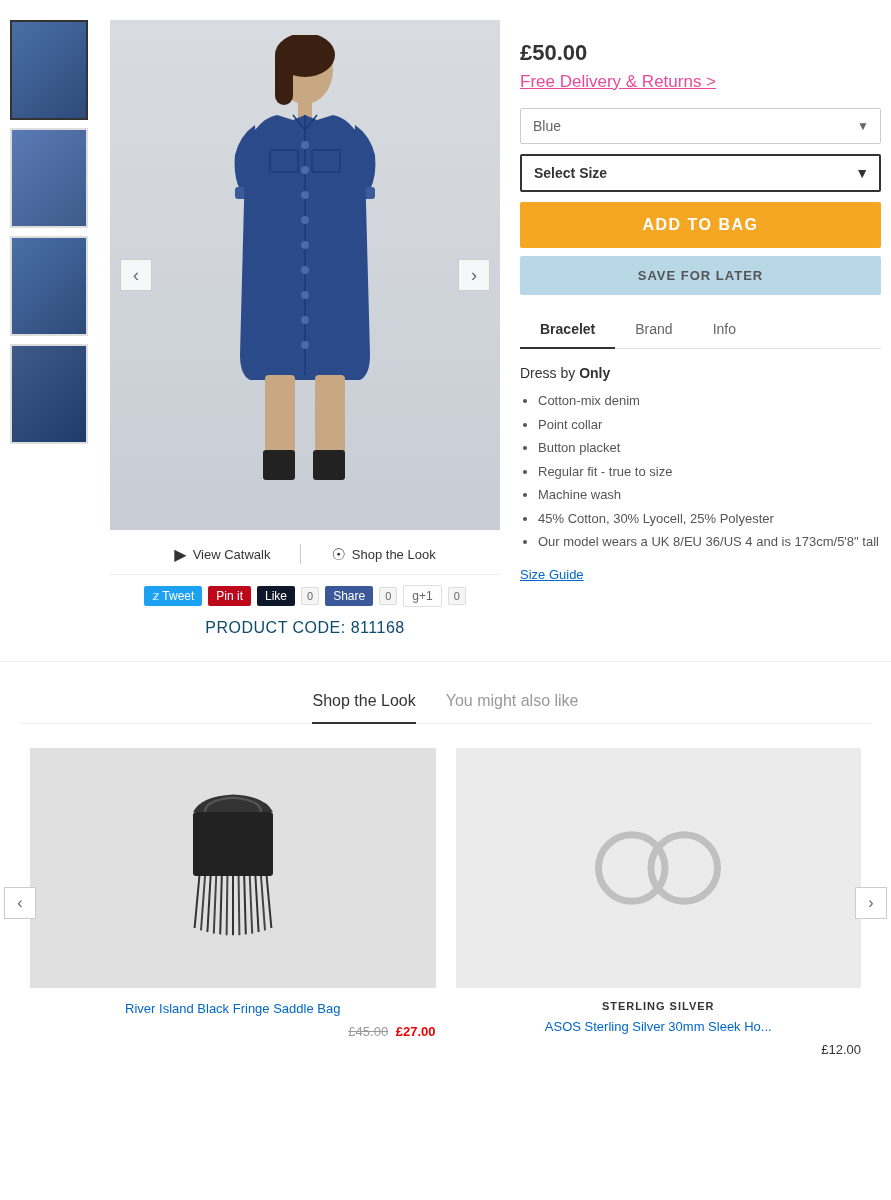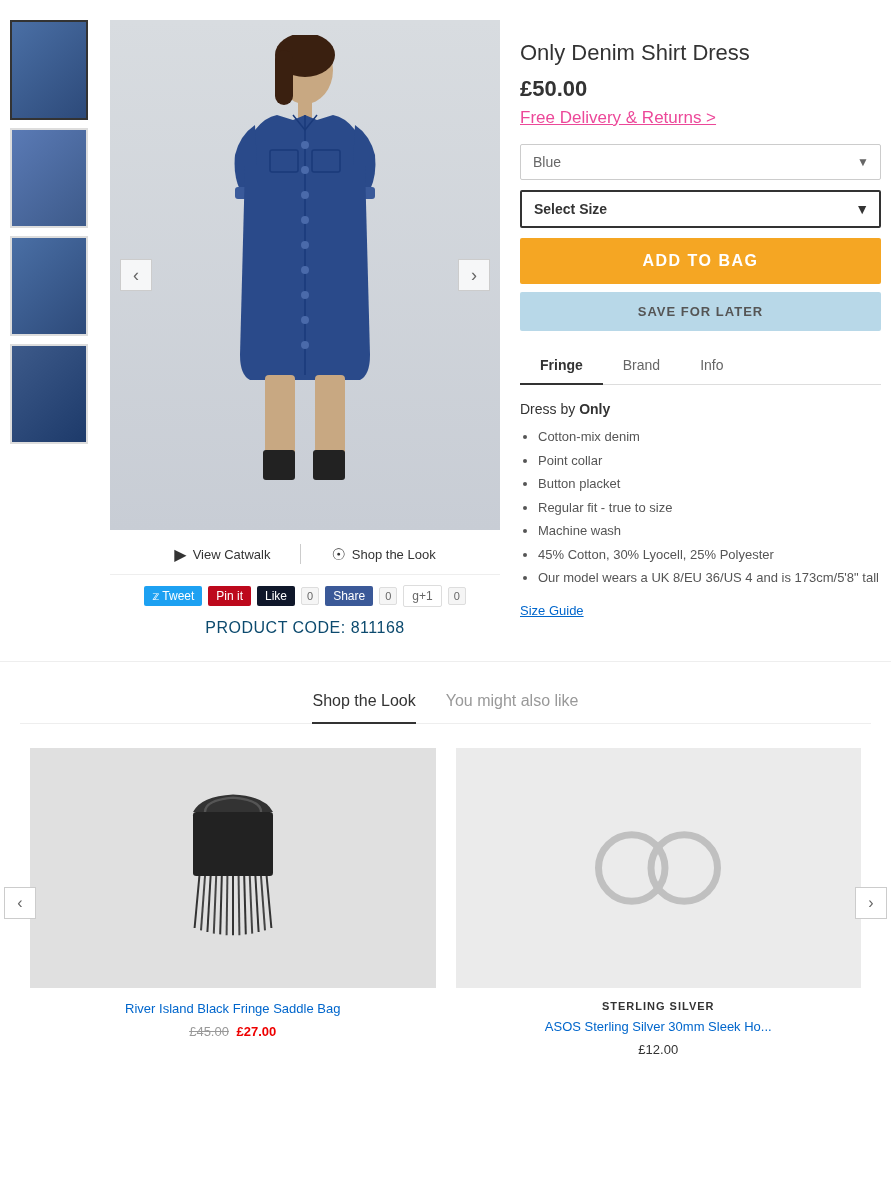--- a/index.html
+++ b/index.html
@@ -381,20 +381,21 @@
       margin-bottom: 6px;
     }
     .card-name {
       font-size: 13px;
       color: #0066cc;
       margin-bottom: 6px;
       line-height: 1.4;
     }
     .card-prices {
       font-size: 13px;
+      text-align: right;
     }
     .price-old {
       color: #999;
       text-decoration: line-through;
       margin-right: 4px;
     }
     .price-new {
       color: #e00;
       font-weight: bold;
     }
@@ -507,21 +508,20 @@
       <span class="count-badge">0</span>
     </div>
 
     <div class="product-code">
       <span>PRODUCT CODE:</span>
       <span>811168</span>
     </div>
   </div>
 
   <div class="product-info">
-    <h1 class="product-title">Only Denim Shirt Dress</h1>
     <div class="product-price">£50.00</div>
     <a class="free-delivery">Free Delivery &amp; Returns &gt;</a>
 
     
     <div class="select-wrap">
       <select>
         <option>Blue</option>
         <option>Black</option>
         <option>White</option>
       </select>
@@ -543,21 +543,21 @@
 
     
     <button class="btn-add-to-bag">ADD TO BAG</button>
 
     
     <button class="btn-save-for-later">SAVE FOR LATER</button>
 
     
     <div class="tabs">
       <div class="tab active">
-        <span>Fringe</span>
+        <span>Bracelet</span>
       </div>
       <div class="tab">
         <span>Brand</span>
       </div>
       <div class="tab">
         <span>Info</span>
       </div>
     </div>
 
     

